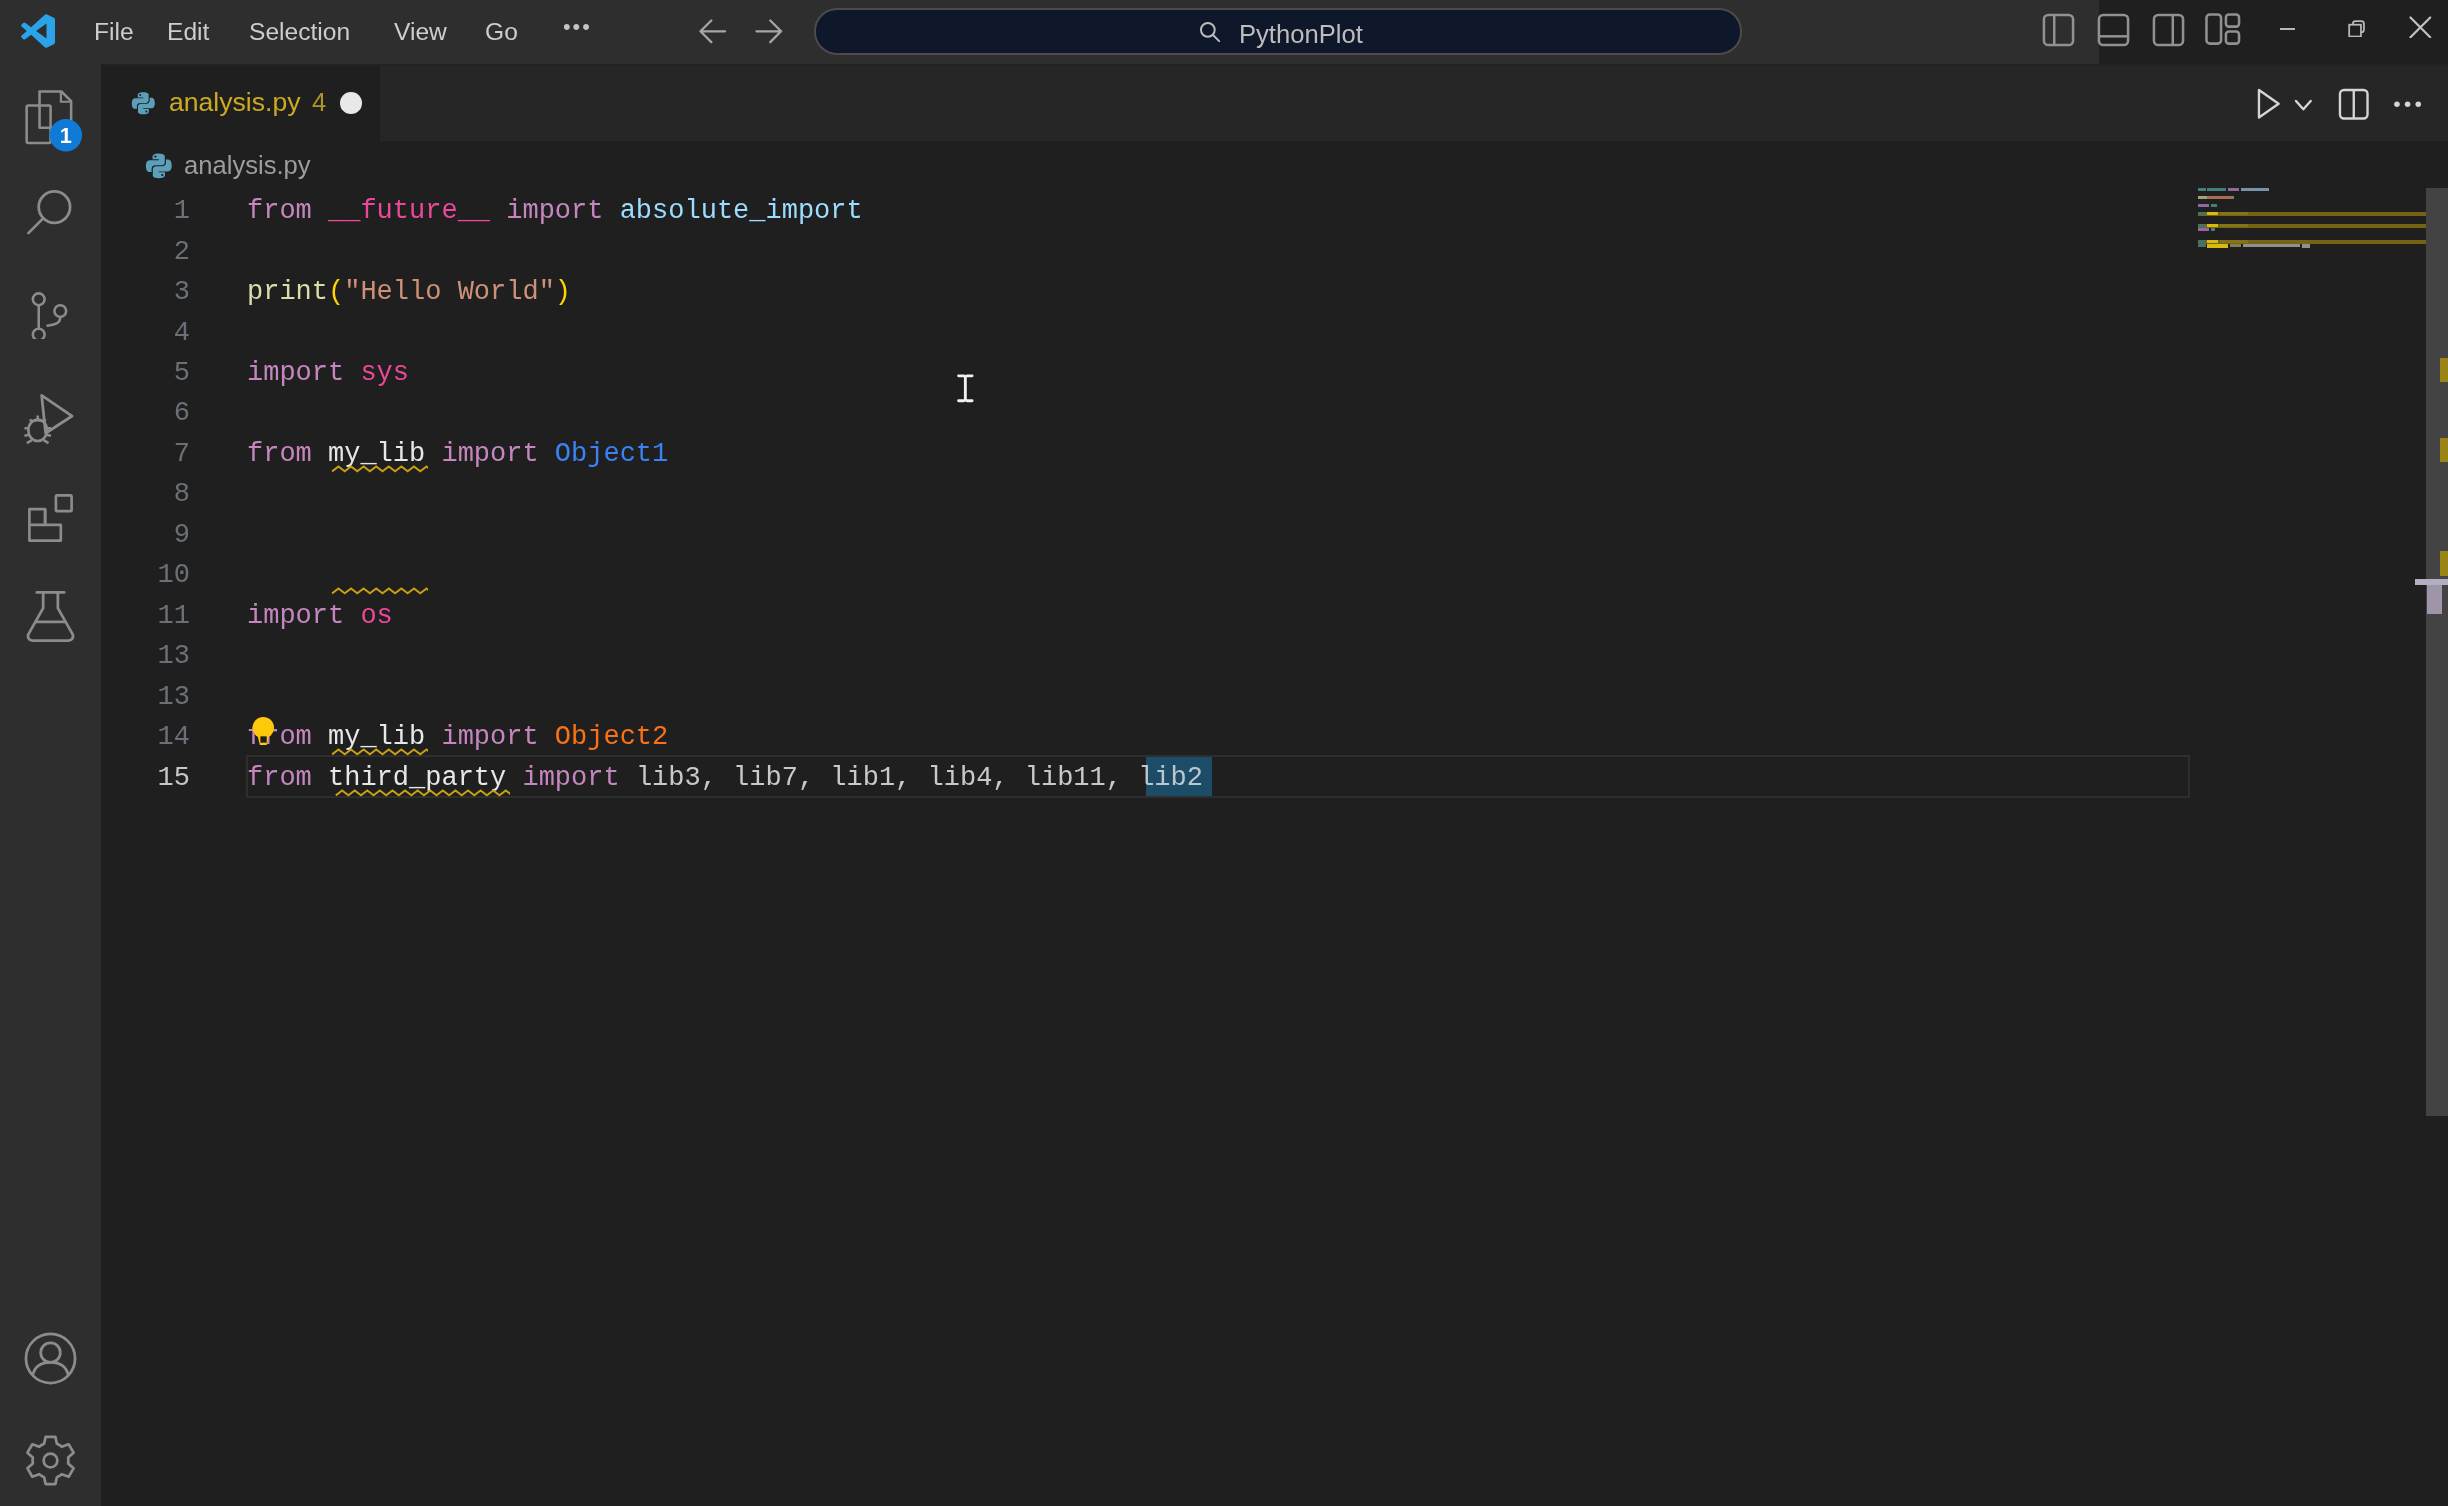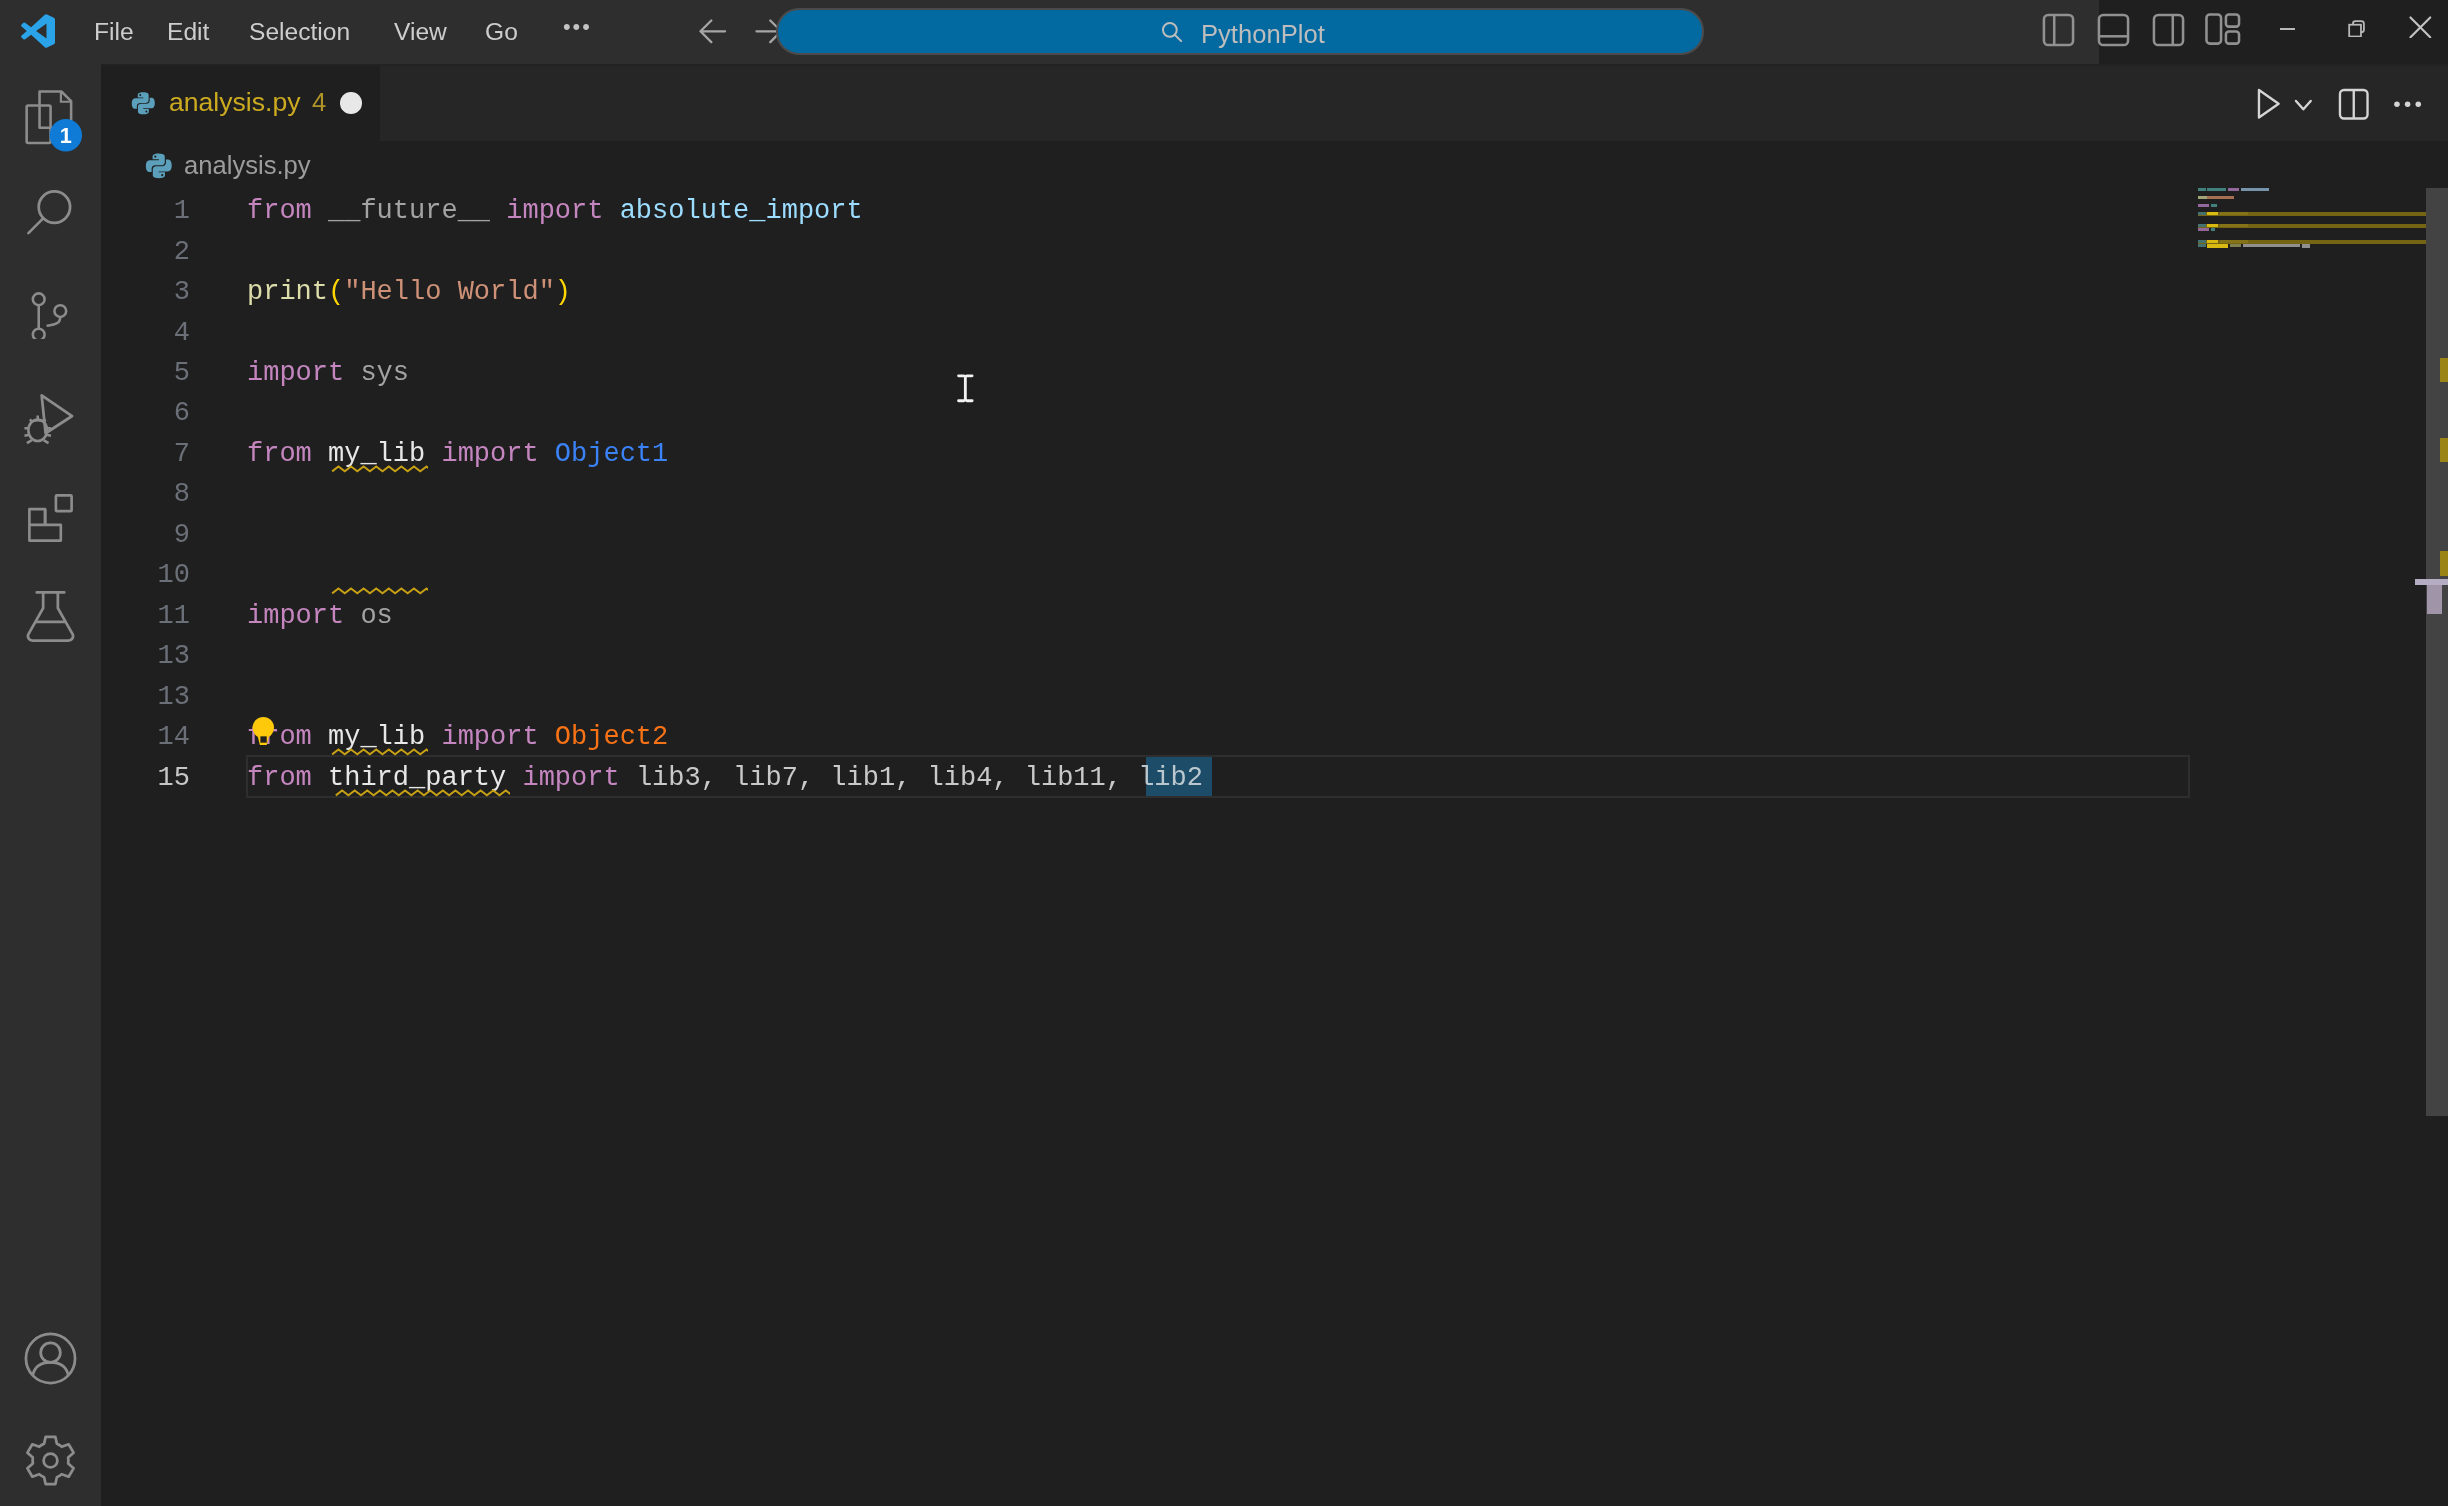--- a/index.html
+++ b/index.html
@@ -12,21 +12,21 @@
   
   #actbar { position:absolute; left:0; top:64px; width:101px; height:1442px; background:#2e2e2e; }
   
   #tabstrip { position:absolute; left:101px; top:64px; width:2347px; height:77px; background:#262626; }
   #tab1 { position:absolute; left:0; top:0; width:279px; height:77px; background:#1f1f1f; }
   #breadcrumb { position:absolute; left:101px; top:141px; width:2347px; height:48px; background:#1f1f1f; }
   
   .mono { font-family:"Liberation Mono",monospace; font-size:27px; line-height:40px; white-space:pre; }
   .ln { position:absolute; left:118px; width:72px; text-align:right; color:#6b7078; }
   .cl { position:absolute; left:247px; }
-  .kw { color:#C586C0; } .cls { color:#a3a3a3; } .var { color:#9CDCFE;margin-top:40px; }
+  .kw { color:#C586C0; } .cls { color:#ec4899; } .var { color:#9CDCFE;margin-top:40px; }
   .fn { color:#DCDCAA;margin-top:22px; } .str { color:#CE9178; } .br { color:#ffd700; }
   .wht { color:#e7e7e7; } .gry { color:#c9c9c9; }
   .sq { position:absolute; height:9.9px; }
 </style>
 </head>
 <body>
 <div id="page">
 <div id="titlebar">
   <svg class="abs" style="left:20.7px;top:13.8px" width="34" height="34" viewBox="0 0 100 100">
     <path fill="#2aa3e8" d="M96.5 10.8 76.8 1.3a6 6 0 0 0-6.8 1.2L29.8 39 12.2 25.7a4 4 0 0 0-5.1.2L1.8 30.7a4 4 0 0 0 0 5.9L17 50 1.8 63.4a4 4 0 0 0 0 5.9l5.3 4.8a4 4 0 0 0 5.1.2L29.8 61l40.2 36.5a6 6 0 0 0 6.8 1.2l19.7-9.5A6 6 0 0 0 100 83.8V16.2a6 6 0 0 0-3.5-5.4zM75 72.2 44.5 50 75 27.8z"></path>
@@ -36,21 +36,21 @@
   <span class="menu" style="left:249px">Selection</span>
   <span class="menu" style="left:394px">View</span>
   <span class="menu" style="left:485px">Go</span>
   <span class="menu" style="left:563px;top:-4.9px;letter-spacing:2px;font-size:21.7px;color:#c3c3c3">•••</span>
   <svg class="abs" style="left:699px;top:17.7px" width="27.6" height="27.6" viewBox="0 0 28 28">
     <path d="M12.5 2.5 1.5 13.5l11 11M1.5 13.5h25" stroke="#a6a6a6" stroke-width="2.3" fill="none" stroke-linecap="round" stroke-linejoin="round"></path>
   </svg>
   <svg class="abs" style="left:755px;top:17.7px" width="27.6" height="27.6" viewBox="0 0 28 28">
     <path d="M15.5 2.5l11 11-11 11M26.5 13.5h-25" stroke="#a6a6a6" stroke-width="2.3" fill="none" stroke-linecap="round" stroke-linejoin="round"></path>
   </svg>
-  <div class="abs" style="left:776px;top:7.9px;width:928px;height:47px;background:#0369a1;border:2px solid #4b4b4b;border-radius:23px;">
+  <div class="abs" style="left:814px;top:7.9px;width:928px;height:47px;background:#0f172a;border:2px solid #4b4b4b;border-radius:23px;">
     <svg class="abs" style="left:382px;top:9.9px" width="25.6" height="25.6" viewBox="0 0 26 26">
       <circle cx="10" cy="10" r="7" stroke="#bdbdbd" stroke-width="2" fill="none"></circle>
       <path d="M15 15 21.5 21.5" stroke="#bdbdbd" stroke-width="2" stroke-linecap="round"></path>
     </svg>
     <span class="abs" style="left:423px;top:7.9px;font-size:25.6px;color:#bdbdbd;line-height:33px">PythonPlot</span>
   </div>
 </div>
 <div id="actbar"></div>
 <div id="tabstrip">
       <div id="tab1"></div>

